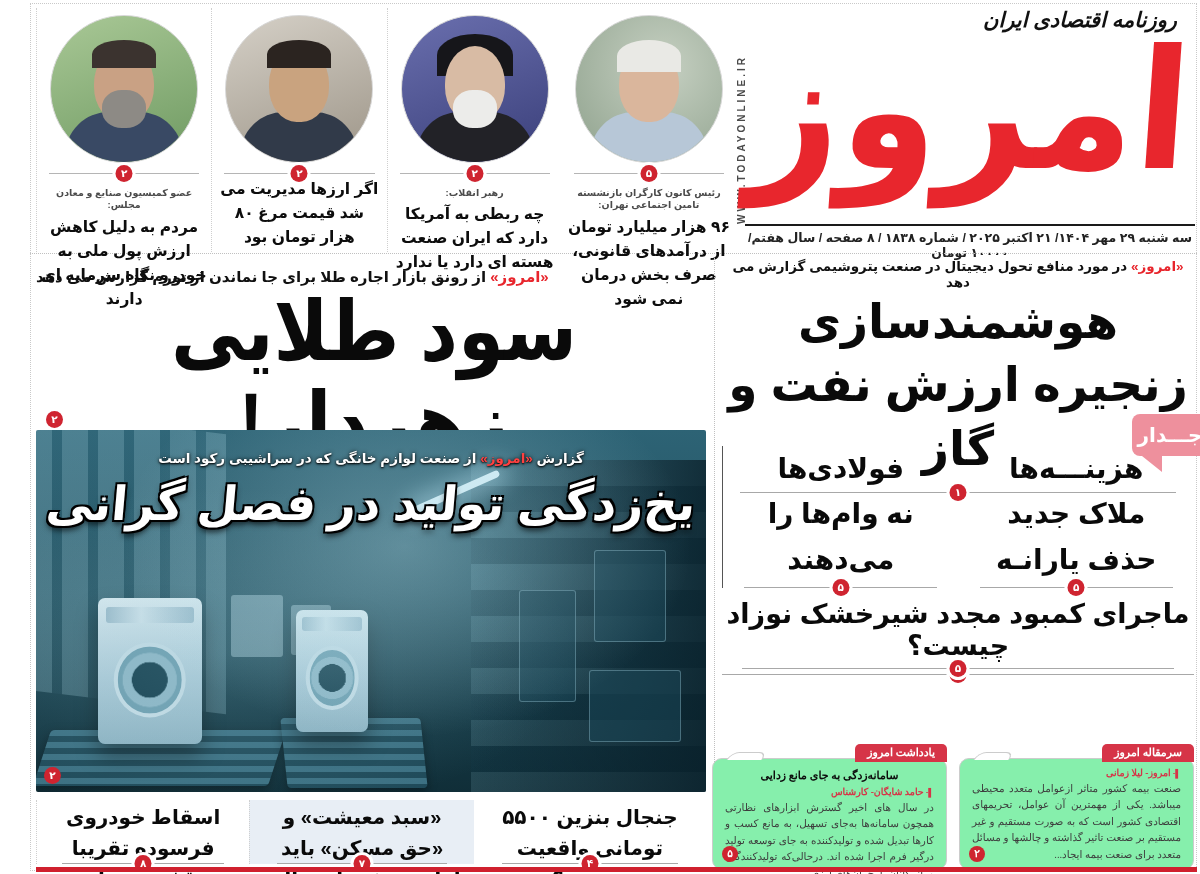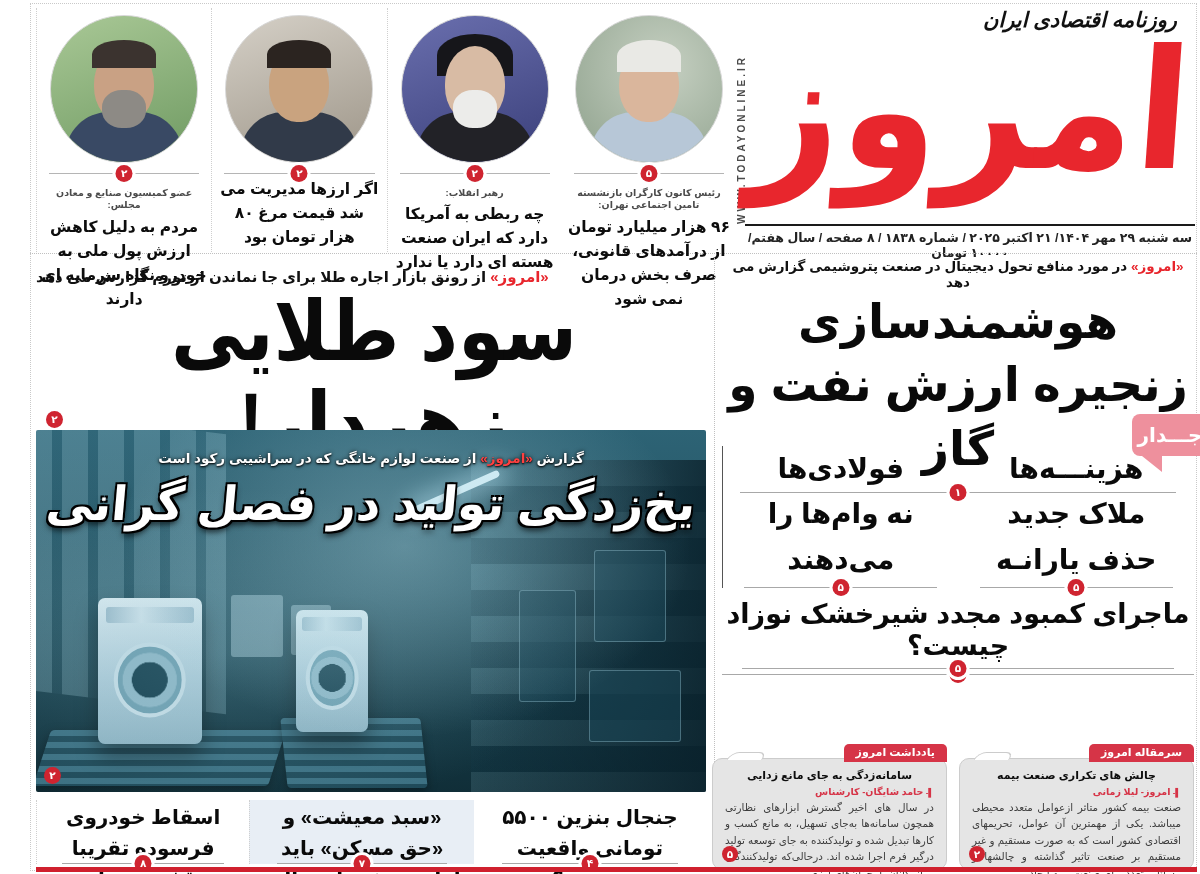--- a/index.html
+++ b/index.html
@@ -80,22 +80,22 @@
 
   .mid1{position:absolute;top:598px;left:722px;width:472px;}
   .mid1 .mh{text-align:center;font-size:27px;font-weight:900;color:#0a0a0a;letter-spacing:-0.5px;}
   .mid2{position:absolute;top:656px;left:742px;width:432px;}
   .mid2 .mh{text-align:center;font-size:26px;font-weight:900;color:#0a0a0a;line-height:1.45;}
   .mline{position:relative;margin-top:12px;border-top:1px solid #a8a8a8;}
   .mline .badge{position:absolute;top:-9px;left:50%;transform:translateX(-50%);}
 
   
   .cards{position:absolute;top:744px;left:712px;width:482px;display:flex;gap:12px;}
-  .card{flex:1;position:relative;margin-top:14px;border:1px solid #ccc;border-radius:10px;background:#e5e5e5;
-    padding:8px 12px 6px;height:96px;}
+  .card{flex:1;position:relative;margin-top:14px;border:1px solid #ccc;border-radius:10px;background:#86efac;
+    padding:8px 12px 6px;height:96px;font-family:Liberation Serif, serif;}
   .card:before{content:"";position:absolute;top:-7px;left:16px;width:34px;height:7px;background:#fff;
     border:1px solid #ccc;border-bottom:none;border-radius:8px 8px 0 0;transform:skewX(-35deg);}
   .ctab{position:absolute;top:-15px;right:-1px;background:#d63447;color:#fff;font-size:11px;font-weight:bold;
     padding:2px 12px 3px;border-radius:5px 5px 0 0;}
   .ctitle{text-align:center;font-size:11px;font-weight:900;color:#0d0d0d;margin:2px 4px 4px;}
   .cbyline{color:#d63447;font-size:9.5px;font-weight:bold;margin-bottom:3px;}
   .cbyline:before{content:"▌- ";font-size:8px;}
   .cbody{font-size:10.4px;color:#3d3d3d;line-height:1.58;text-align:justify;}
   .card .badge{position:absolute;bottom:7px;left:9px;width:16px;height:16px;line-height:16px;box-shadow:none;}
 
@@ -260,21 +260,20 @@
   </div>
   <div class="mid2">
     <div class="mline">
       <span class="badge">۵</span>
     </div>
   </div>
 
   <div class="cards">
     <div class="card">
       <div class="ctab">سرمقاله امروز</div>
-      <div class="ctitle">چالش های تکراری صنعت بیمه</div>
       <div class="cbyline">امروز- لیلا زمانی</div>
       <div class="cbody">صنعت بیمه کشور متاثر ازعوامل متعدد محیطی میباشد. یکی از مهمترین آن عوامل، تحریمهای اقتصادی کشور است که به صورت مستقیم و غیر مستقیم بر صنعت تاثیر گذاشته و چالشها و مسائل متعدد برای صنعت بیمه ایجاد...</div>
       <span class="badge">۲</span>
     </div>
     <div class="card">
       <div class="ctab">یادداشت امروز</div>
       <div class="ctitle">سامانه‌زدگی به جای مانع زدایی</div>
       <div class="cbyline">حامد شایگان- کارشناس</div>
       <div class="cbody">در سال های اخیر گسترش ابزارهای نظارتی همچون سامانه‌ها به‌جای تسهیل، به مانع کسب و کارها تبدیل شده و تولیدکننده به جای توسعه تولید درگیر فرم اجرا شده اند. درحالی‌که تولیدکنندگان و بازرگانان با بحران‌های ارزی...</div>
       <span class="badge">۵</span>

